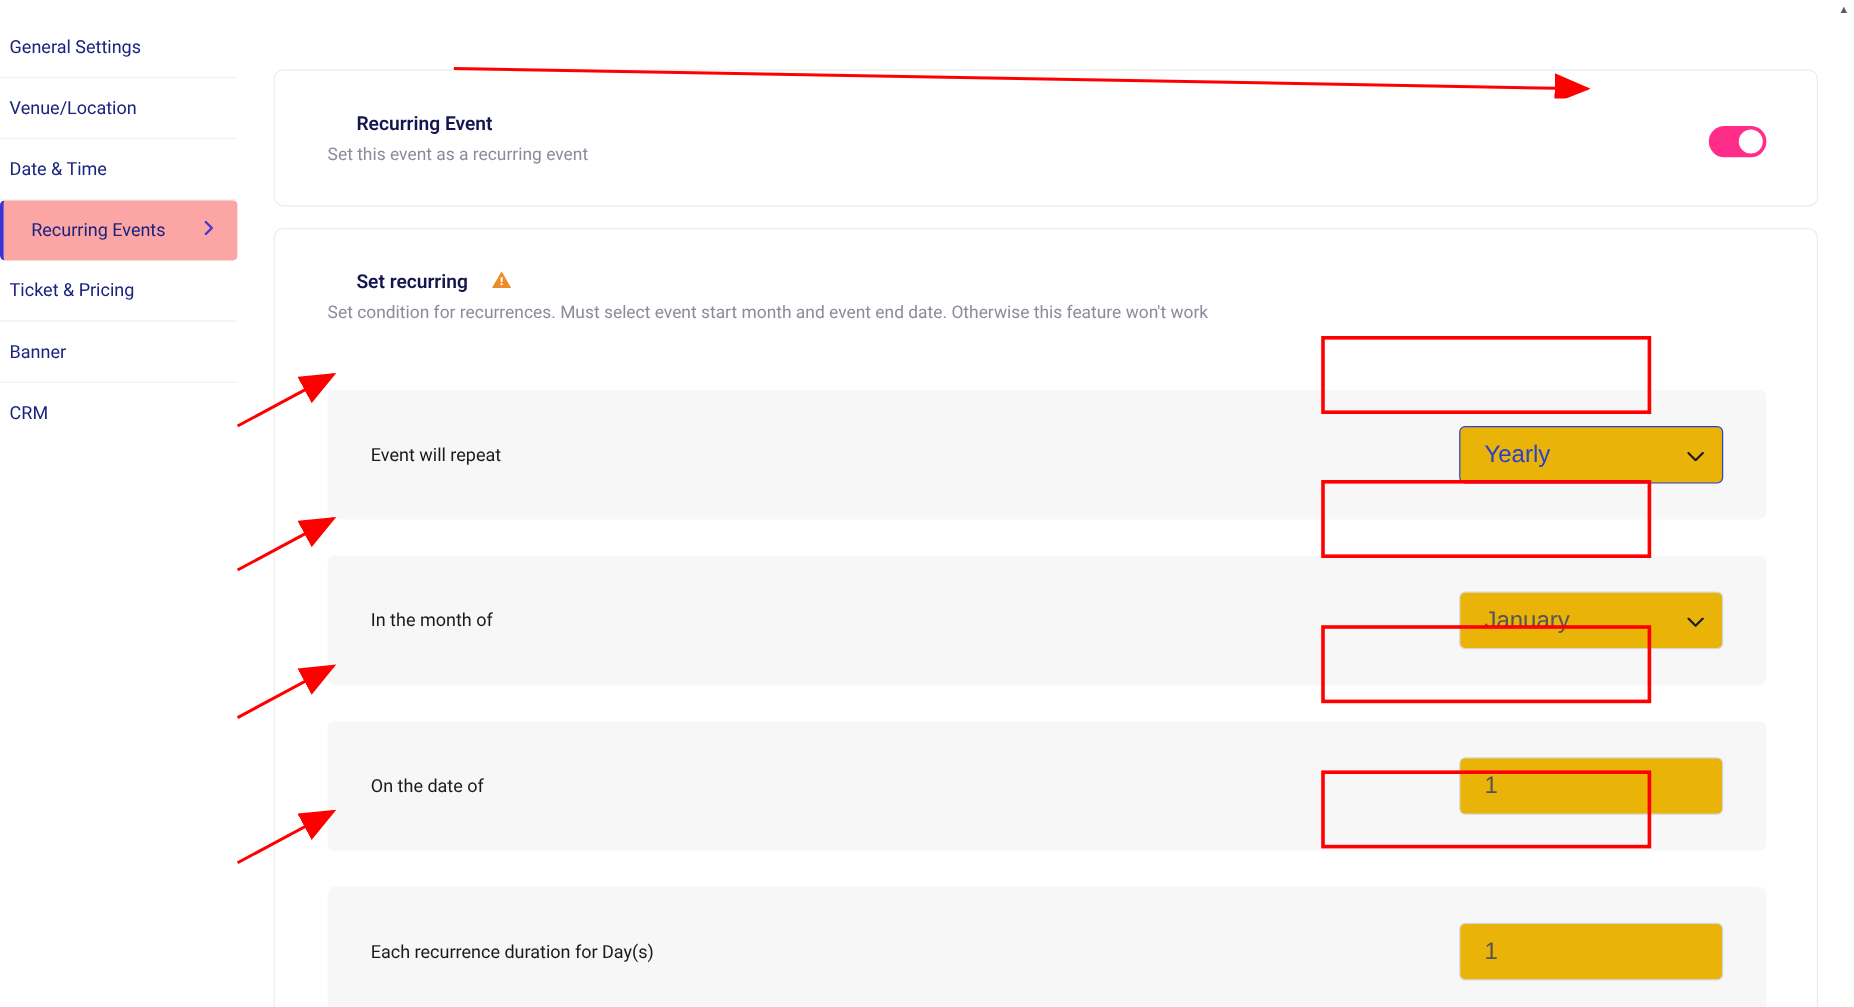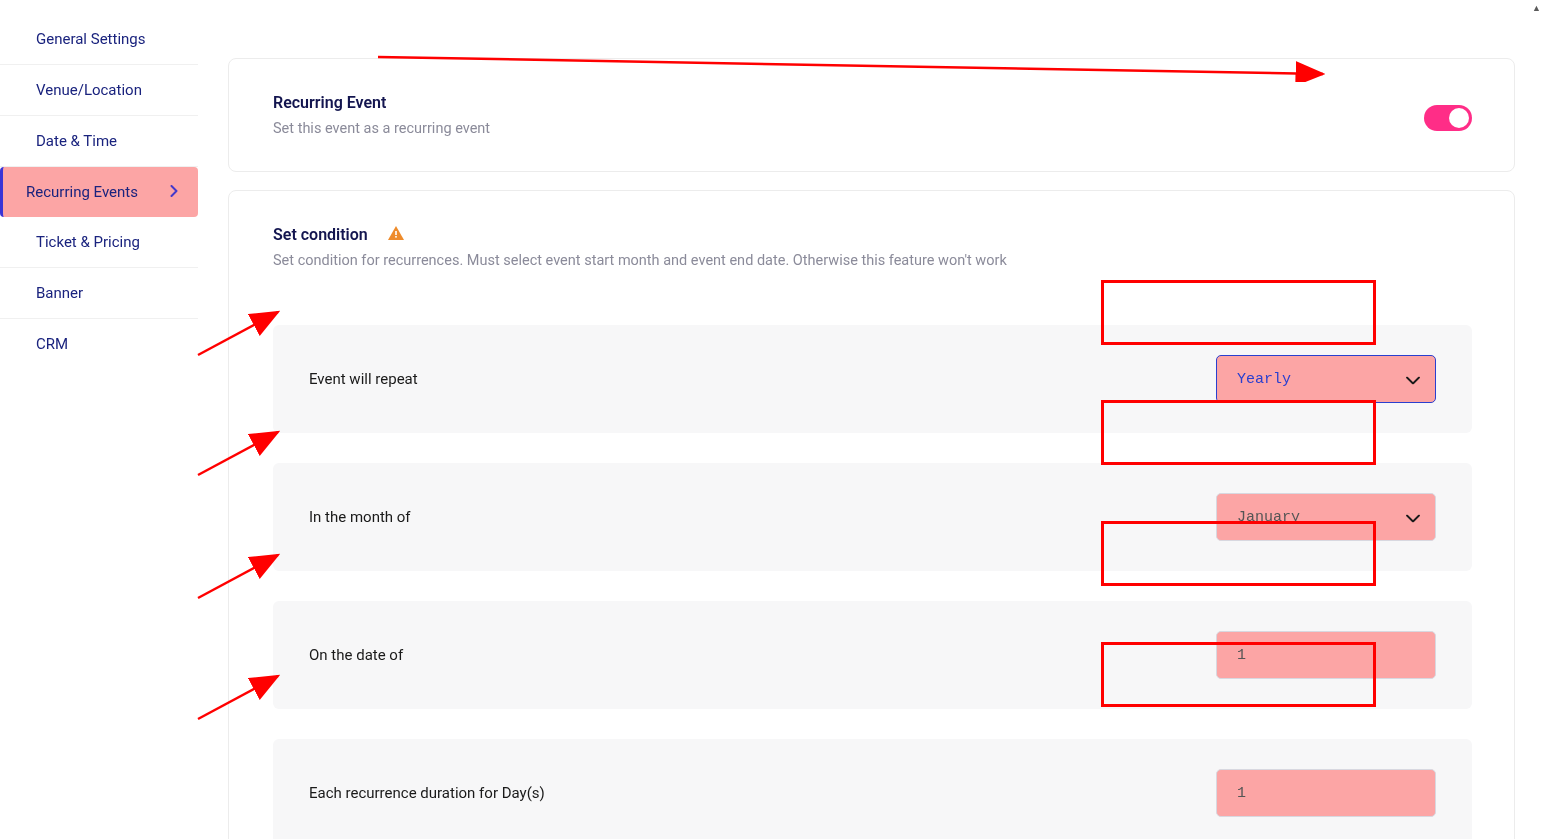--- a/index.html
+++ b/index.html
@@ -24,21 +24,21 @@
     .page-title {
       font-size: 20px;
       font-weight: 600;
       color: #1e1e2d;
       padding: 10px 0 24px 28px;
     }
     .sidebar-item {
       display: flex;
       align-items: center;
       justify-content: space-between;
-      padding: 16px 20px 16px 36px;
+      padding: 16px 20px 16px 8px;
       font-size: 15px;
       color: #1a237e;
       cursor: pointer;
       border-bottom: 1px solid #f0f0f0;
     }
     .sidebar-item.active {
       background: #fca5a5;
       border-left: 3px solid #3a34d6;
       border-radius: 4px;
       padding-left: 23px;
@@ -69,20 +69,21 @@
     .card-header-row {
       display: flex;
       justify-content: space-between;
       align-items: flex-start;
     }
     .section-title {
       font-size: 16px;
       font-weight: 600;
       color: #13154f;
       margin-bottom: 8px;
+      margin-left: 24px;
     }
     .section-subtitle {
       font-size: 14.5px;
       color: #8b8b9a;
     }
     .toggle {
       width: 48px;
       height: 26px;
       background: #ff2d87;
       border-radius: 26px;
@@ -125,30 +126,30 @@
       color: #1a1a1a;
       font-weight: 400;
     }
     .select-wrap {
       position: relative;
       width: 220px;
     }
     .select-box, .input-box {
       width: 220px;
       height: 48px;
-      background: #fca5a5;
+      background: #eab308;
       border: 1px solid #d8d8e0;
       border-radius: 5px;
       padding: 0 40px 0 20px;
-      font-size: 15px;
+      font-size: 20px;
       color: #555;
       appearance: none;
       outline: none;
       cursor: pointer;
-      font-family: Liberation Mono, monospace;
+      font-family: Liberation Sans, sans-serif;
     }
     .select-box.active-outline {
       border: 1.5px solid #2a3fcf;
       color: #2a3fcf;
     }
     .select-chevron {
       position: absolute;
       right: 16px;
       top: 50%;
       transform: translateY(-50%);
@@ -220,21 +221,21 @@
         <div class="toggle">
           <div class="toggle-knob"></div>
         </div>
       </div>
     </div>
   </div>
 
   <div class="card" style="padding-bottom: 10px;">
     <div class="card-inner">
       <div class="set-title-row">
-        <div class="section-title" style="margin-bottom:0">Set condition</div>
+        <div class="section-title" style="margin-bottom:0">Set recurring</div>
         <span class="warning-icon">
           <svg width="16" height="14" viewBox="0 0 16 14" fill="#ee8b2b">
               <path d="M8 0L16 14H0L8 0Z"></path>
               <rect x="7.2" y="5" width="1.6" height="4" fill="#fff"></rect>
               <rect x="7.2" y="10" width="1.6" height="1.6" fill="#fff"></rect>
             </svg>
         </span>
       </div>
       <div class="section-subtitle">Set condition for recurrences. Must select event start month and event end date. Otherwise this feature won't work</div>
 

